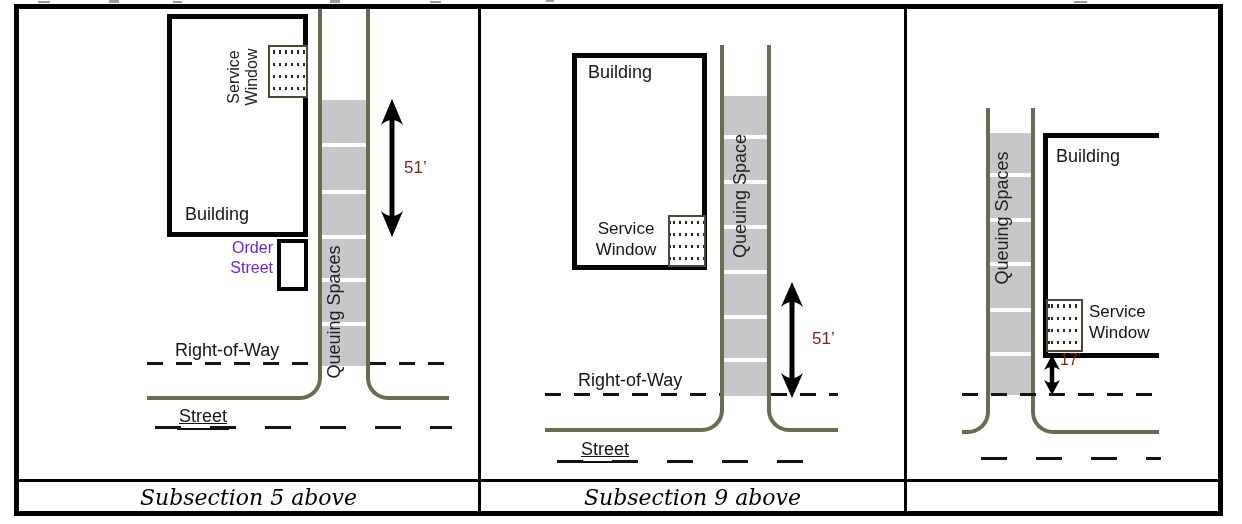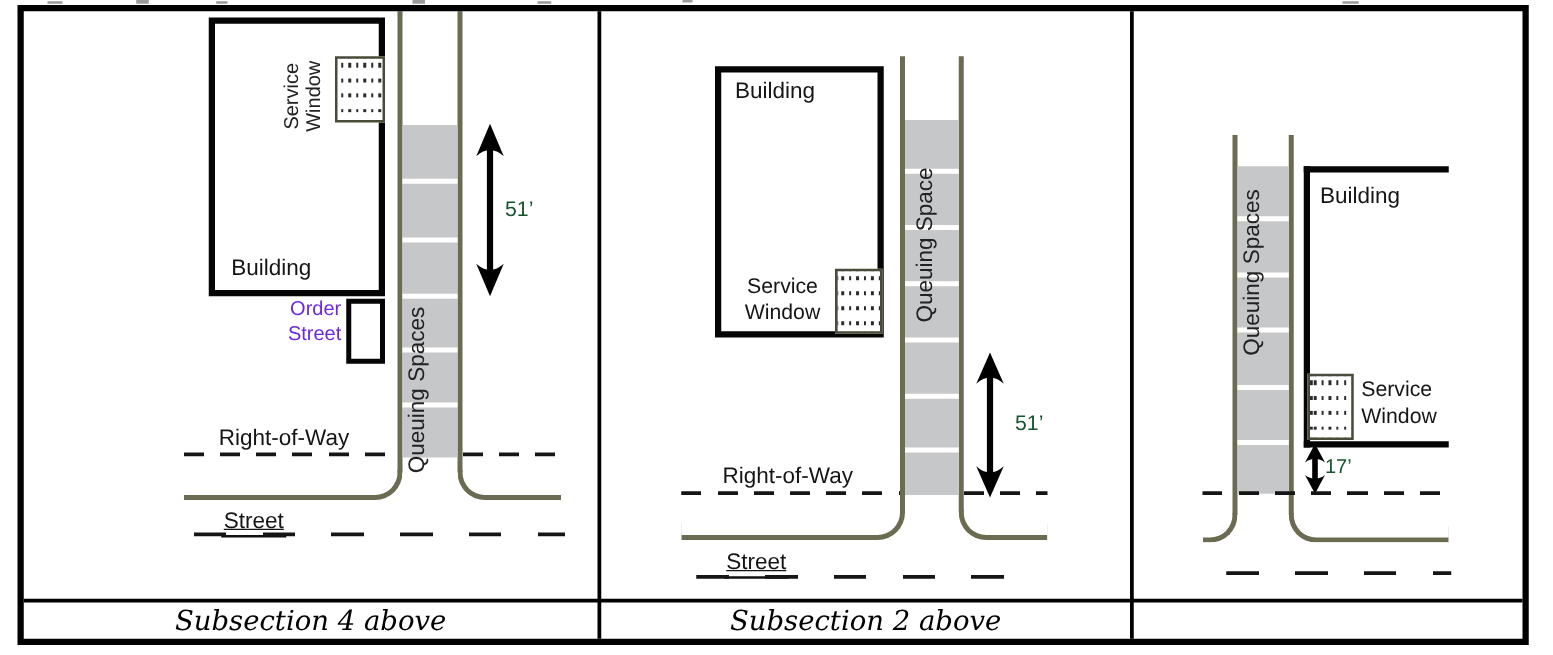--- a/index.html
+++ b/index.html
@@ -27,21 +27,21 @@
   .dashrow{position:absolute;height:3px;background:repeating-linear-gradient(90deg,#151515 0 16px,transparent 16px 29px);}
   .dashcenter{position:absolute;height:3px;background:repeating-linear-gradient(90deg,#151515 0 26px,transparent 26px 55px);}
   
   .bld{position:absolute;box-sizing:border-box;border:5px solid #050505;background:#fff;}
   .bld.open-right{border-right:none;}
   .order-box{position:absolute;box-sizing:border-box;border:4px solid #050505;background:#fff;}
   
   .lbl{position:absolute;font-size:18px;color:#151515;}
   .small-lbl{position:absolute;font-size:16px;line-height:20px;color:#6d28d9;}
   .sw-lbl{position:absolute;font-size:17px;line-height:21px;color:#151515;}
-  .dim-lbl{position:absolute;font-size:17px;color:#14532d;}
+  .dim-lbl{position:absolute;font-size:17px;color:#7f1d1d;}
   .street-label{display:inline-block;border-bottom:2px solid #111;padding:0 2px 1px 2px;text-decoration:underline;}
   
   .vcenter{position:absolute;width:0;height:0;}
   .vcenter .vtext{position:absolute;transform:translate(-50%,-50%) rotate(-90deg);white-space:nowrap;font-size:18px;color:#222;}
   .vcenter .vtext.two-line{text-align:center;font-size:16px;line-height:18px;}
   
   .win{position:absolute;box-sizing:border-box;border:2px solid #4a4a3a;background-color:#fff;
     background-image:
       repeating-linear-gradient(180deg,transparent 0 3px,#fff 3px 12px),
       repeating-linear-gradient(90deg,#2a2a2a 0 2px,transparent 2px 6px);
@@ -169,25 +169,25 @@
       <span style="display:block;">Window</span>
     </div>
     <div class="vcenter" style="left:1002px;top:218px;">
       <div class="vtext">Queuing Spaces</div>
     </div>
     <svg class="arrow-svg" style="left:1040px;top:354px;" width="24" height="42" viewBox="0 0 24 42">
       <line x1="12" y1="8" x2="12" y2="34" stroke="#000" stroke-width="4.5"></line>
       <path d="M12 1 L4 16 Q12 10 20 16 Z" fill="#000"></path>
       <path d="M12 41 L4 26 Q12 32 20 26 Z" fill="#000"></path>
     </svg>
-    <div class="dim-lbl" style="left:1060px;top:365px;font-size:16px;">17’</div>
+    <div class="dim-lbl" style="left:1060px;top:351px;font-size:16px;">17’</div>
     <div class="dashrow" style="left:962px;top:393px;width:198px;z-index:6;"></div>
     <div class="dashcenter" style="left:981px;top:457px;width:180px;"></div>
   </div>
 
   <div class="frame"></div>
   <div class="vdivider" style="left:478px;"></div>
   <div class="vdivider" style="left:904px;"></div>
   <div class="caption-divider"></div>
-  <div class="caption-cell" style="left:19px;width:459px;">Subsection 4 above</div>
-  <div class="caption-cell" style="left:481px;width:423px;">Subsection 2 above</div>
+  <div class="caption-cell" style="left:19px;width:459px;">Subsection 5 above</div>
+  <div class="caption-cell" style="left:481px;width:423px;">Subsection 9 above</div>
 
 </div>
 
 </body></html>

